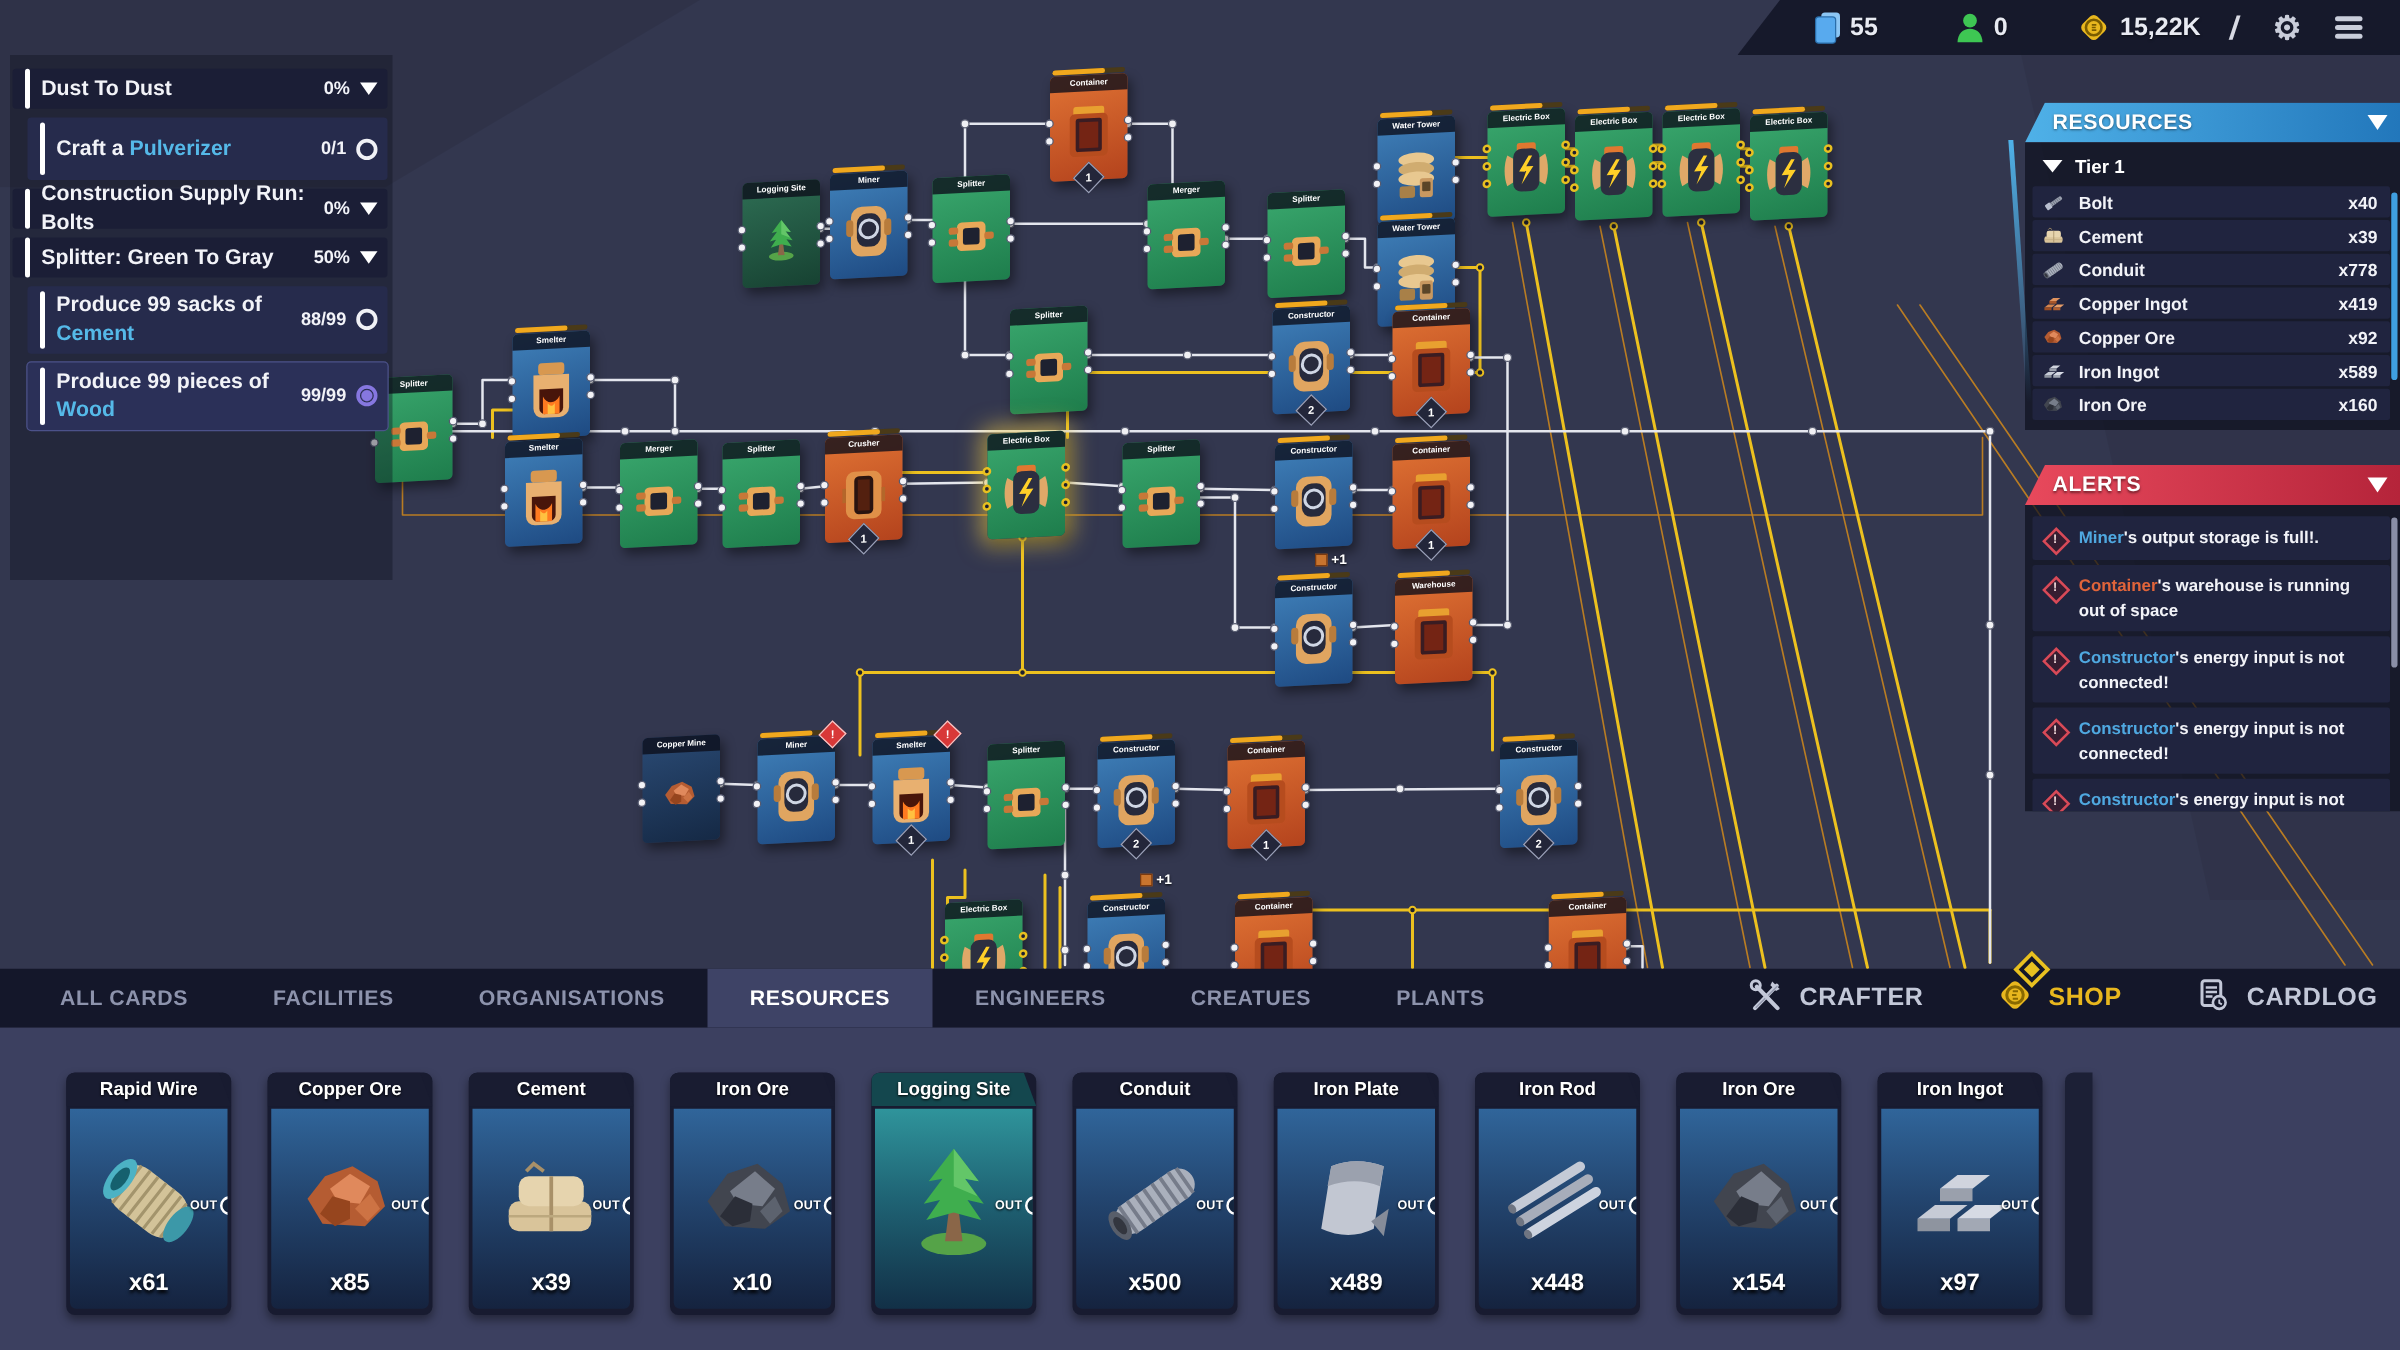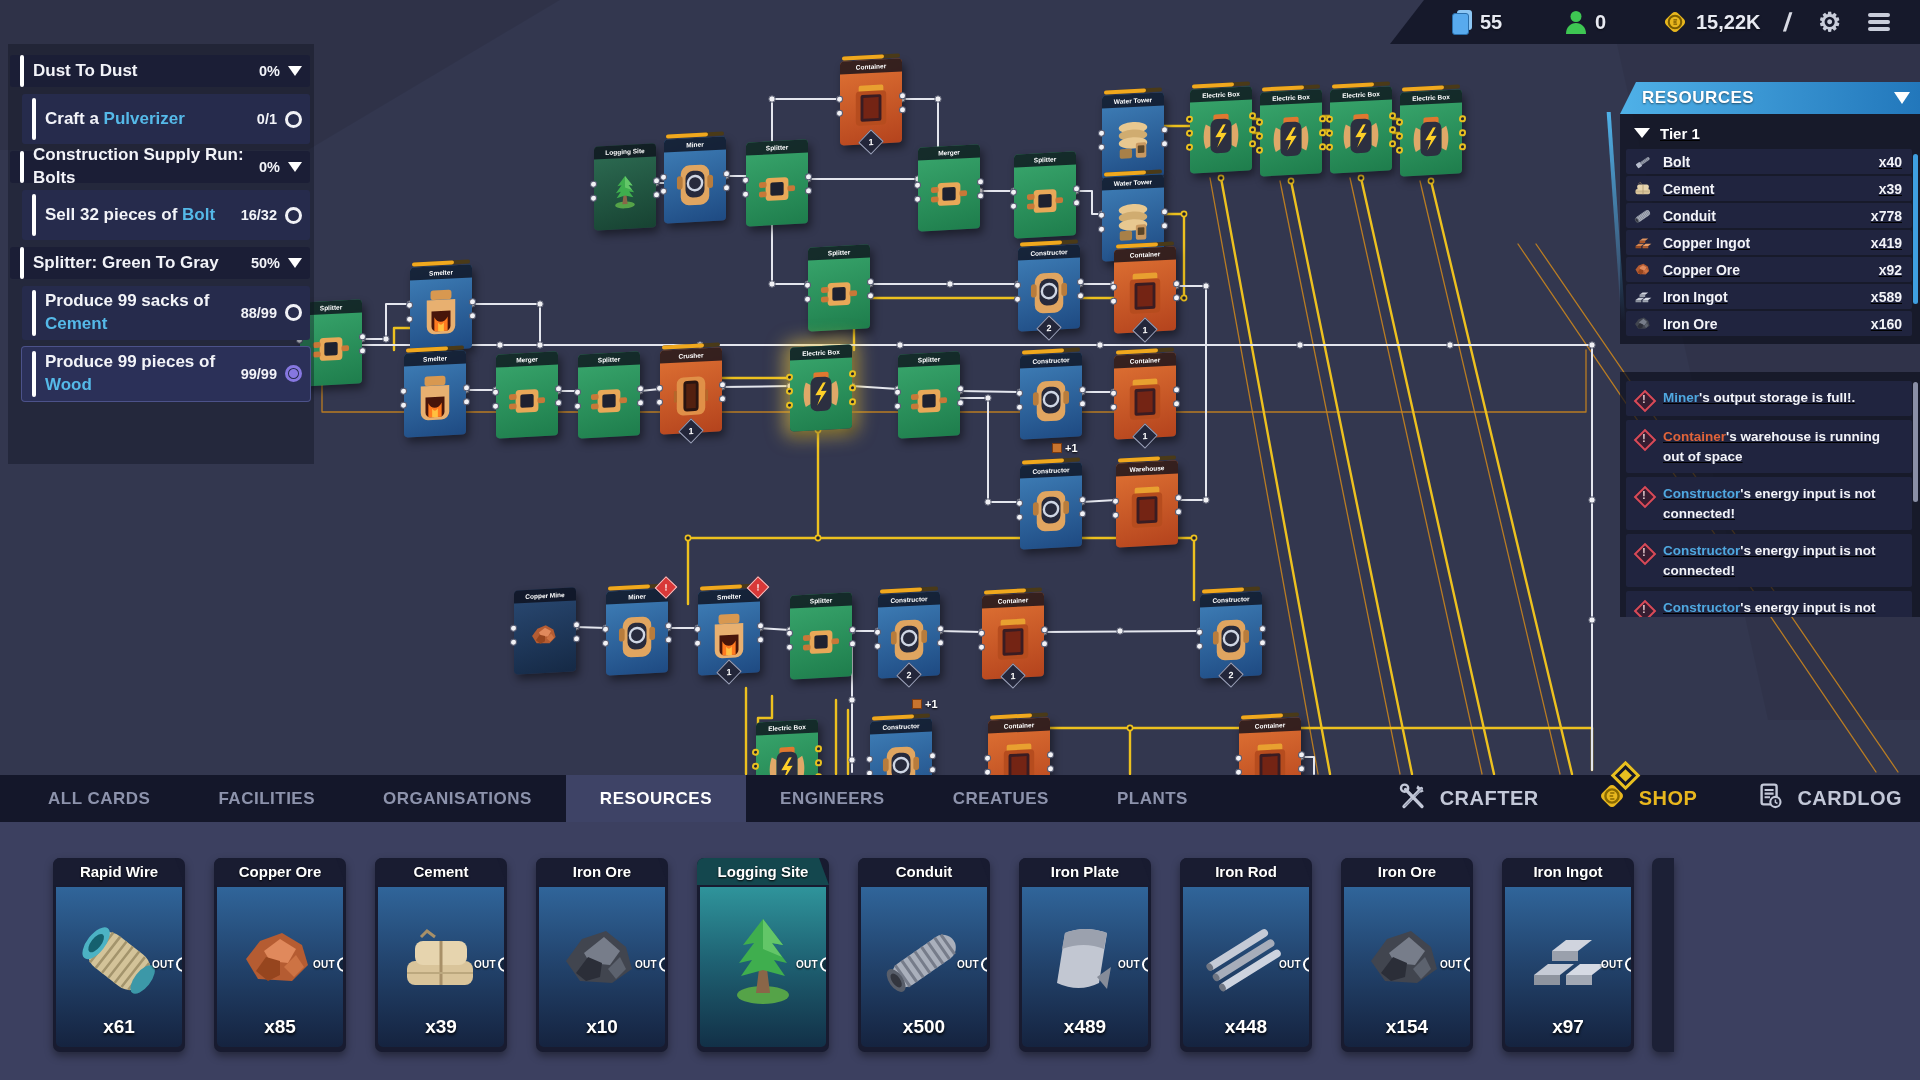--- a/index.html
+++ b/index.html
@@ -42,21 +42,21 @@
   .m-circle{width:17px;height:17px;border-radius:50%;border:3px solid #f0f1f6;box-sizing:border-box;}
   .m-circle.done{border-color:#8677e0;background:radial-gradient(circle,#8677e0 0 4px,#262b4c 5px);}
   
   #resources,#alerts{left:1620px;width:300px;}
   #resources{top:82px;}
   #alerts{top:372px;}
   #resources .p-header{background:linear-gradient(90deg,#4fb1e8,#2277bb);height:32px;clip-path:polygon(16px 0,100% 0,100% 100%,0 100%);padding-left:22px;font-size:17px;}
   #alerts .p-header{background:linear-gradient(90deg,#e8495c,#b5243a);height:32px;clip-path:polygon(16px 0,100% 0,100% 100%,0 100%);padding-left:22px;font-size:17px;}
   .p-header .sp{flex:1;}
   .p-header .tri{margin-right:10px;border-top-width:12px;}
-  .p-body{position:relative;background:rgba(14,16,30,.72);padding:5px 8px 8px 6px;text-decoration:underline;}
+  .p-body{position:relative;background:rgba(14,16,30,.72);padding:5px 8px 8px 6px;}
   .r-tier{display:flex;align-items:center;gap:10px;color:#fff;font-weight:bold;font-size:15px;height:28px;padding-left:8px;}
   .r-row{display:flex;align-items:center;height:25px;background:#20243f;margin-top:2px;border-radius:2px;padding:0 10px 0 6px;color:#f2f3f8;font-weight:bold;font-size:14px;}
   .r-ico{width:22px;height:22px;margin-right:9px;flex:0 0 auto;}
   .r-name{flex:1;}
   .r-count{font-size:14px;}
   .scrollbar{position:absolute;right:2px;width:5px;border-radius:3px;}
   .a-row{display:flex;align-items:flex-start;background:#20243f;margin-top:4px;border-radius:2px;padding:7px 8px 7px 7px;color:#f2f3f8;font-weight:bold;font-size:13.5px;line-height:1.45;}
   .a-ico{width:18px;height:18px;margin:3px 10px 0 2px;flex:0 0 aupx;flex:0 0 auto;position:relative;}
   .a-d{position:absolute;left:2px;top:2px;width:12px;height:12px;transform:rotate(45deg);border:2px solid #d84a58;background:rgba(90,20,30,.4);}
   .a-ex{position:absolute;left:0;top:0;width:18px;height:18px;text-align:center;font-size:10px;color:#f0d8da;line-height:18px;}
@@ -1018,26 +1018,20 @@
       <span class="m-label">Craft a <span class="hl">Pulverizer</span></span>
       <span class="m-prog">0/1</span>
       <span class="m-circle"></span>
         </div>
         <div class="m-row">
           <span class="m-bar"></span>
       <span class="m-label">Construction Supply Run: Bolts</span>
       <span class="m-prog">0%</span>
       <span class="m-arrow"></span>
         </div>
-        <div class="m-task">
-          <span class="m-bar"></span>
-      <span class="m-label">Sell 32 pieces of <span class="hl">Bolt</span></span>
-      <span class="m-prog">16/32</span>
-      <span class="m-circle"></span>
-        </div>
         <div class="m-row">
           <span class="m-bar"></span>
       <span class="m-label">Splitter: Green To Gray</span>
       <span class="m-prog">50%</span>
       <span class="m-arrow"></span>
         </div>
         <div class="m-task">
           <span class="m-bar"></span>
       <span class="m-label">Produce 99 sacks of <span class="hl">Cement</span></span>
       <span class="m-prog">88/99</span>
@@ -1142,20 +1136,25 @@
     <span class="r-name">Iron Ore</span>
     <span class="r-count">x160</span>
           </div>
         </div>
       <div class="scrollbar" style="top:40px;height:150px;background:#3f9fe0;"></div>
     </div>
     <div class="edge-strip" style="left:-6px;top:30px;height:210px;transform:skewX(4deg);"></div>
   </div>
 
   <div id="alerts" class="side-panel">
+    <div class="p-header">
+      <span>ALERTS</span>
+      <span class="sp"></span>
+        <span class="tri"></span>
+    </div>
     <div class="p-body" style="height:232px;overflow:hidden;">
       <div id="alert-list">
           <div class="a-row">
             <span class="a-ico">
               <i class="a-d"></i>
               <span class="a-ex">!</span>
             </span>
     <span class="a-txt"><span style="color: rgb(79, 168, 224);">Miner</span>'s output storage is full!.</span>
           </div>
           <div class="a-row">

